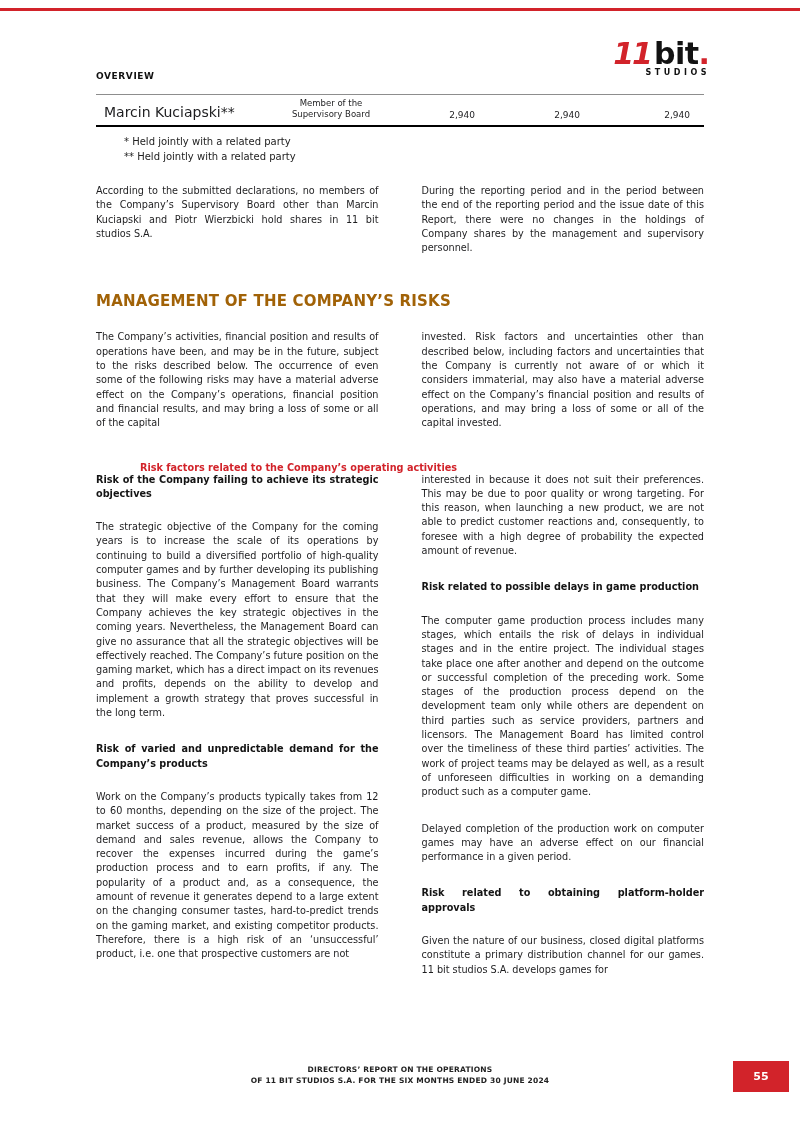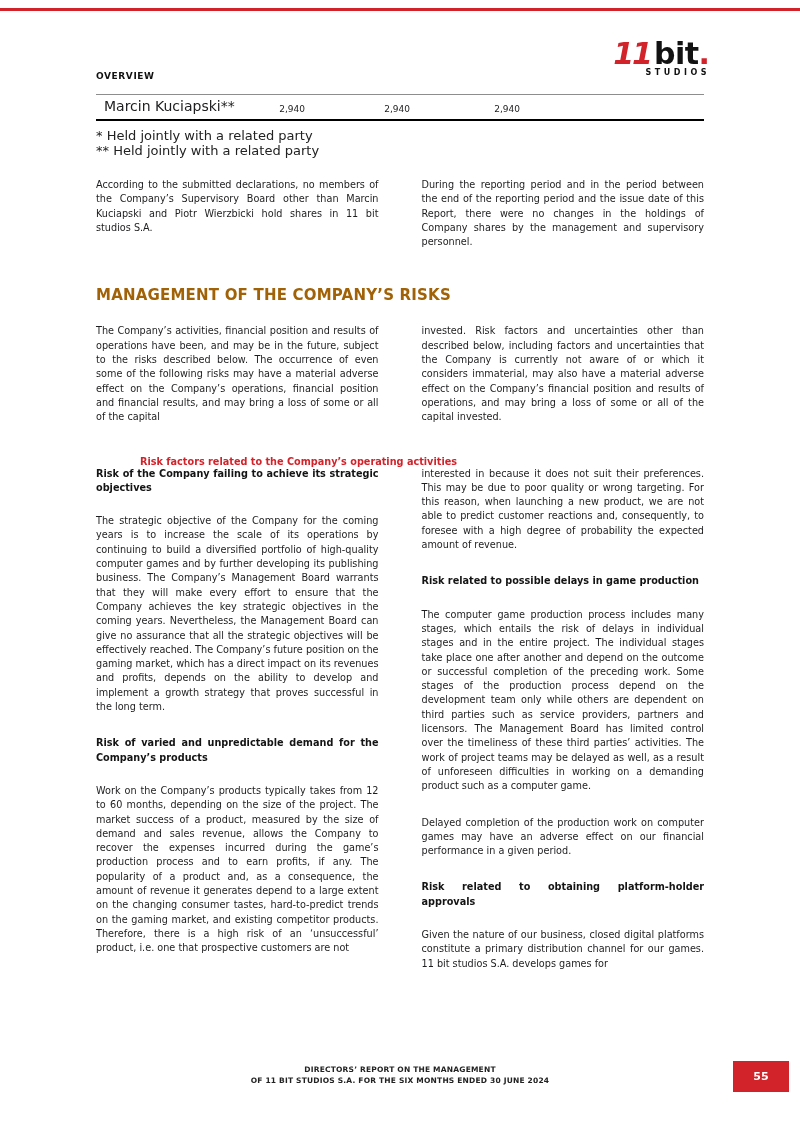--- a/index.html
+++ b/index.html
@@ -24,21 +24,21 @@
 
   .shares-table { border-top: 1px solid #8d8d8d; border-bottom: 2px solid #000; }
   .t-row { display: flex; align-items: flex-end; padding: 3px 0 5px; }
   .t-name { width: 150px; font-size: 14px; padding-left: 8px; }
   .t-role { width: 170px; text-align: center; font-size: 8.5px; line-height: 11px; }
   .t-val { text-align: right; font-size: 9px; }
   .t-val.v1 { width: 59px; }
   .t-val.v2 { width: 105px; }
   .t-val.v3 { width: 110px; }
 
-  .footnotes { margin-top: 7px; font-size: 13px; line-height: 15px; color: #222; }
+  .footnotes { margin-top: 7px; font-size: 10px; line-height: 15px; color: #222; margin-left: 28px; }
 
   .two-col { display: flex; gap: 43px; }
   .two-col .col { flex: 1; min-width: 0; }
   p { font-size: 9.7px; line-height: 14.3px; margin: 0; text-align: justify; color: var(--ink); }
   .intro-cols { margin-top: 20px; }
   .risk-intro { margin-top: 20px; }
 
   h1.section-title { font-size: 15px; font-weight: bold; color: #a16207; margin: 37px 0 0; letter-spacing: 0.2px; }
   h2.red-sub { font-size: 9.7px; font-weight: bold; color: var(--red); margin: 31px 0 0; padding-left: 44px; }
 
@@ -70,20 +70,24 @@
       <span class="logo-dot">.</span>
     </div>
     <div class="logo-studios">studios</div>
   </div>
 
   <div class="content">
 
     <div class="shares-table">
       <div class="t-row">
         <div class="t-name">Marcin Kuciapski**</div>
+        <div class="t-role">
+          <div>Member of the</div>
+          <div>Supervisory Board</div>
+        </div>
         <div class="t-val v1">2,940</div>
         <div class="t-val v2">2,940</div>
         <div class="t-val v3">2,940</div>
       </div>
     </div>
 
     <div class="footnotes">
       <div>* Held jointly with a related party</div>
       <div>** Held jointly with a related party</div>
     </div>
@@ -116,18 +120,18 @@
         <p>Delayed completion of the production work on computer games may have an adverse effect on our financial performance in a given period.</p>
         <h3>Risk related to obtaining platform-holder approvals</h3>
         <p>Given the nature of our business, closed digital platforms constitute a primary distribution channel for our games. 11 bit studios S.A. develops games for</p>
       </div>
     </div>
 
   </div>
 
   <div class="footer">
     <div class="footer-text">
-      <div>DIRECTORS’ REPORT ON THE MANAGEMENT</div>
+      <div>DIRECTORS’ REPORT ON THE OPERATIONS</div>
       <div>OF 11 BIT STUDIOS S.A. FOR THE SIX MONTHS ENDED 30 JUNE 2024</div>
     </div>
     <div class="page-num">55</div>
   </div>
 </div>
 
 </body></html>

